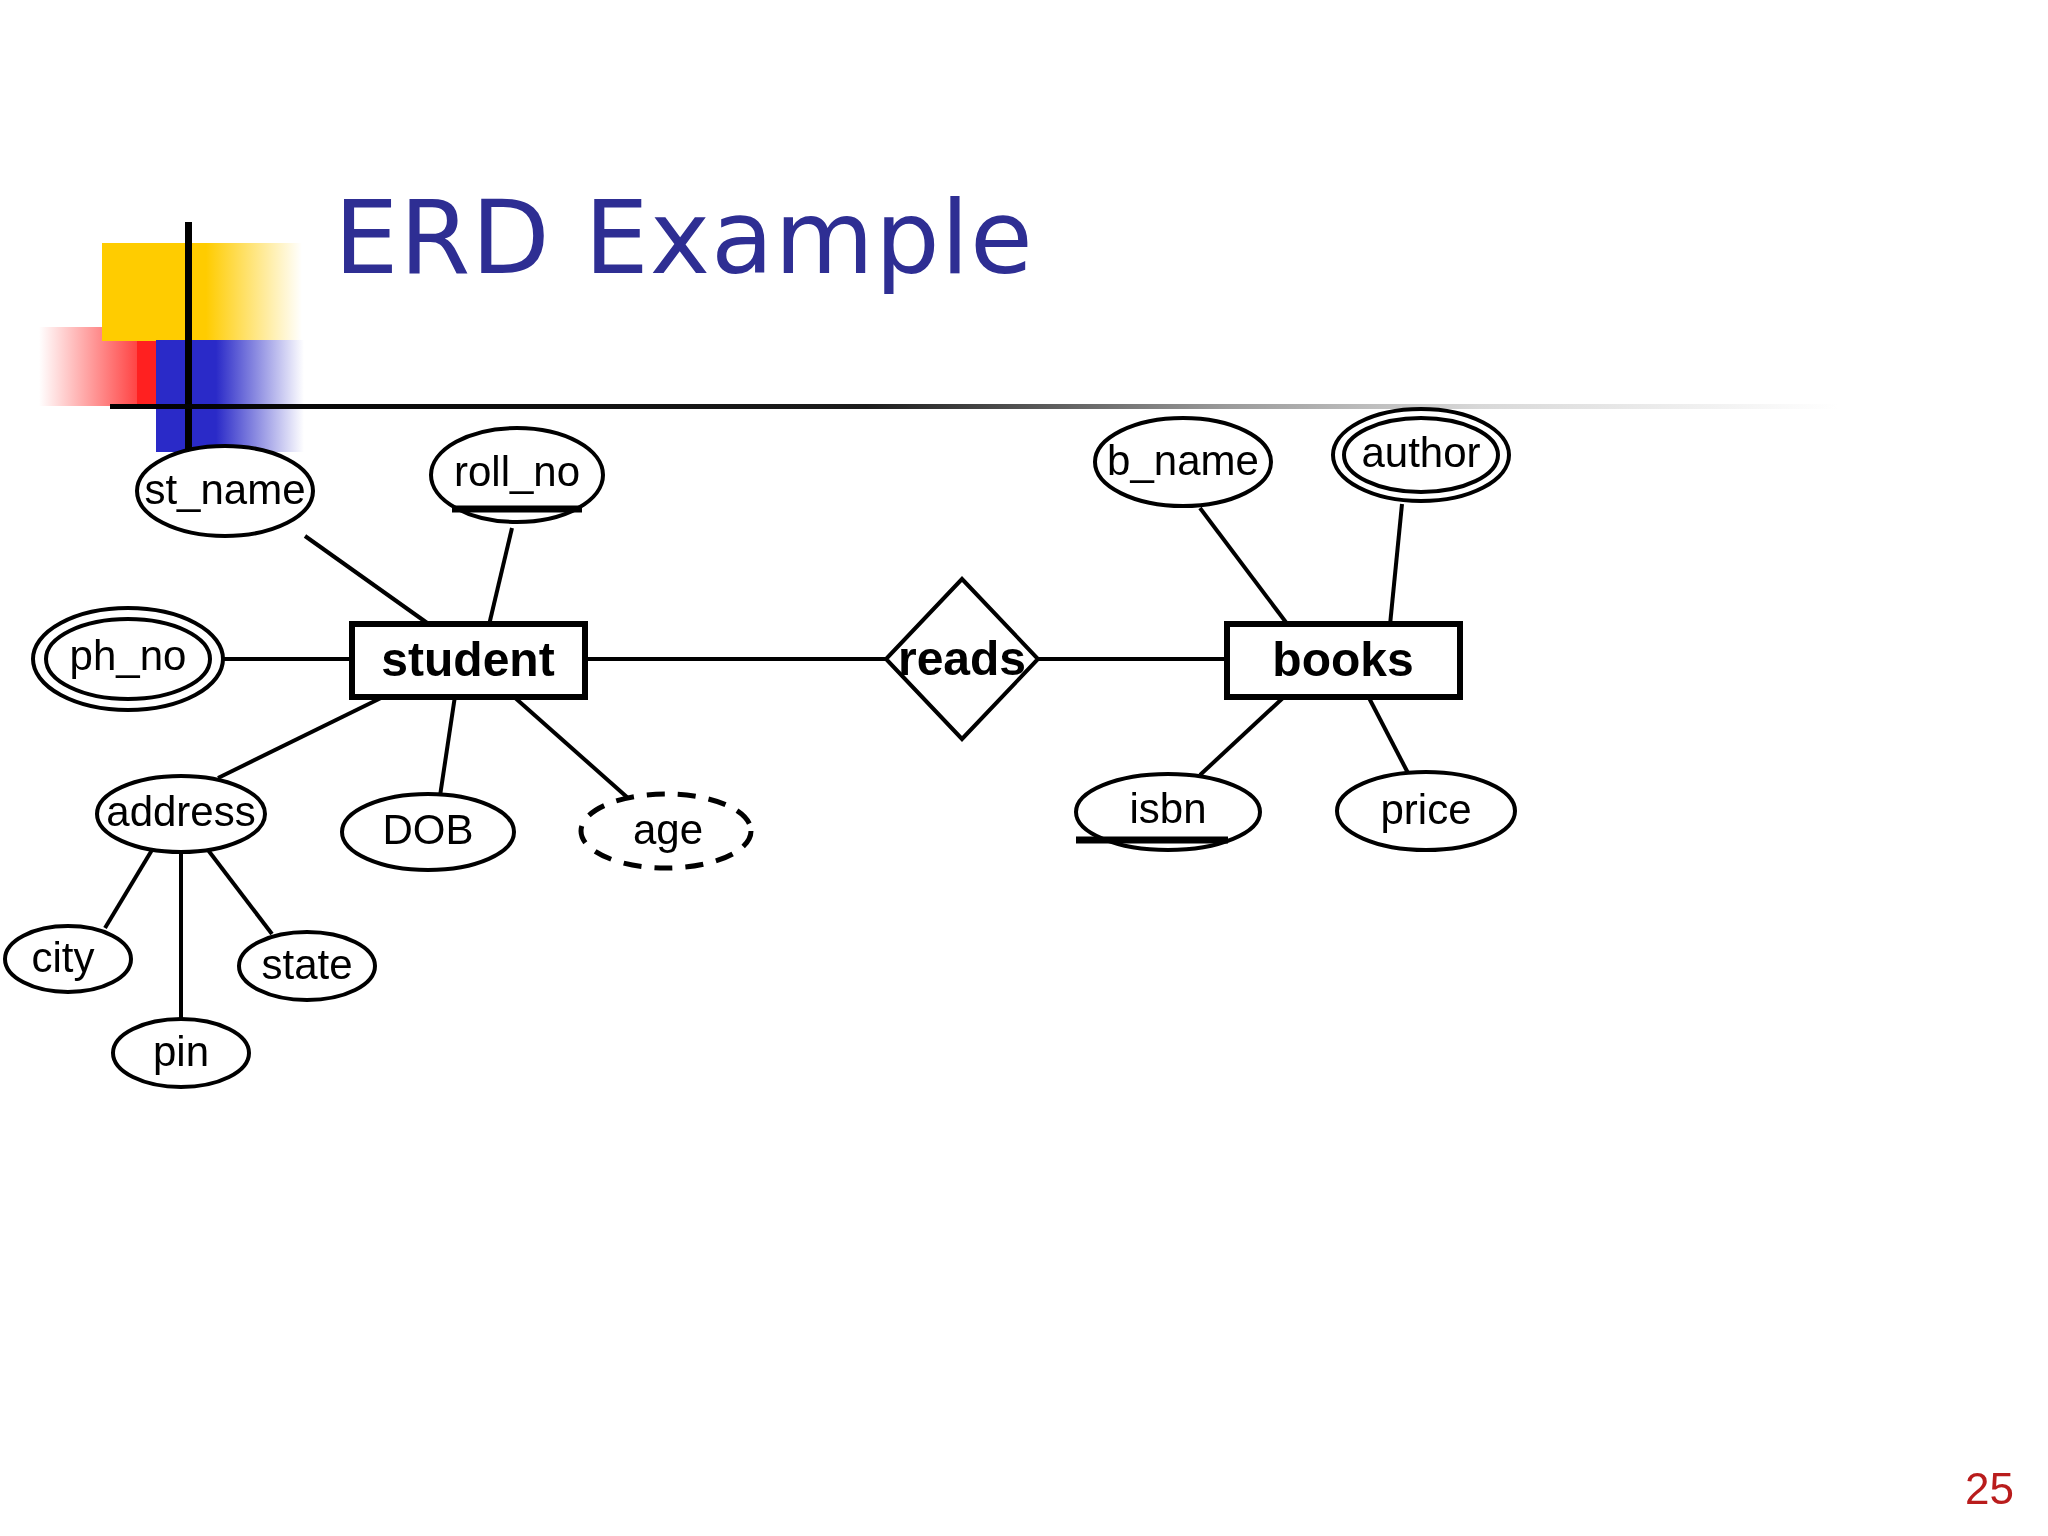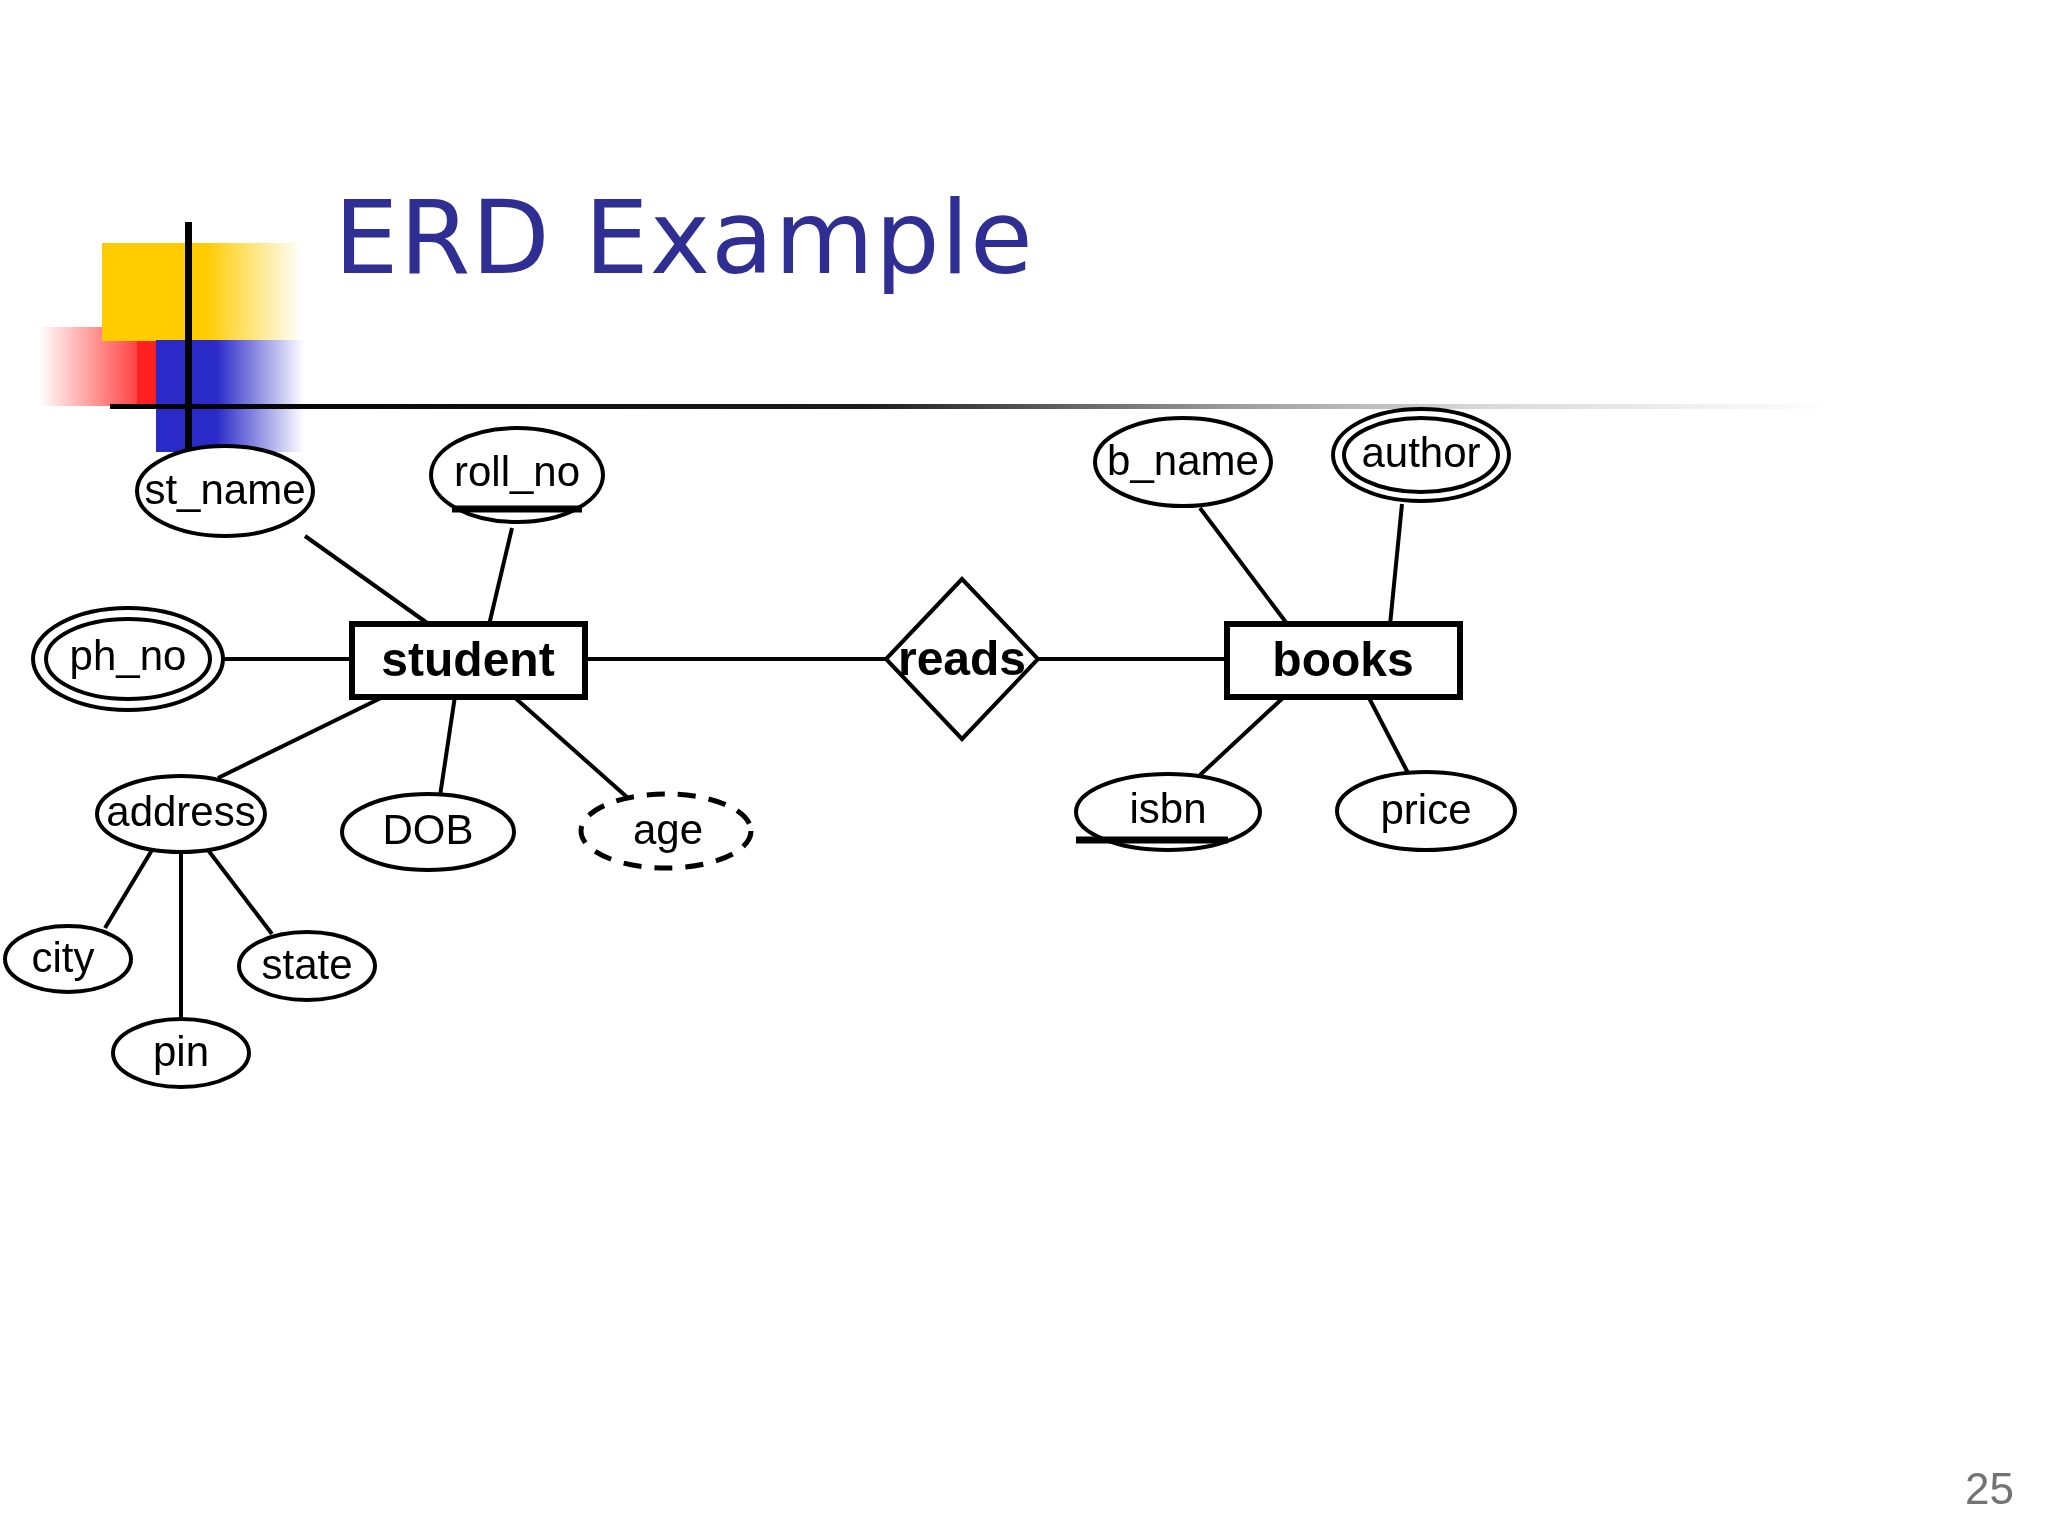--- a/index.html
+++ b/index.html
@@ -117,21 +117,21 @@
   .connector { stroke: #000000; stroke-width: 4; fill: none; }
   .pk-underline { stroke: #000000; stroke-width: 7; }
 
   
   #page-number {
     position: absolute;
     right: 34px;
     bottom: 22px;
     font-family: "Liberation Sans", sans-serif;
     font-size: 44px;
-    color: #737373;
+    color: #b91c1c;
   }
 </style>
 </head>
 <body>
 
 <div id="slide-header">
 
   <div class="logo-red"></div>
   <div class="logo-red-solid"></div>
   <div class="logo-yellow"></div>

